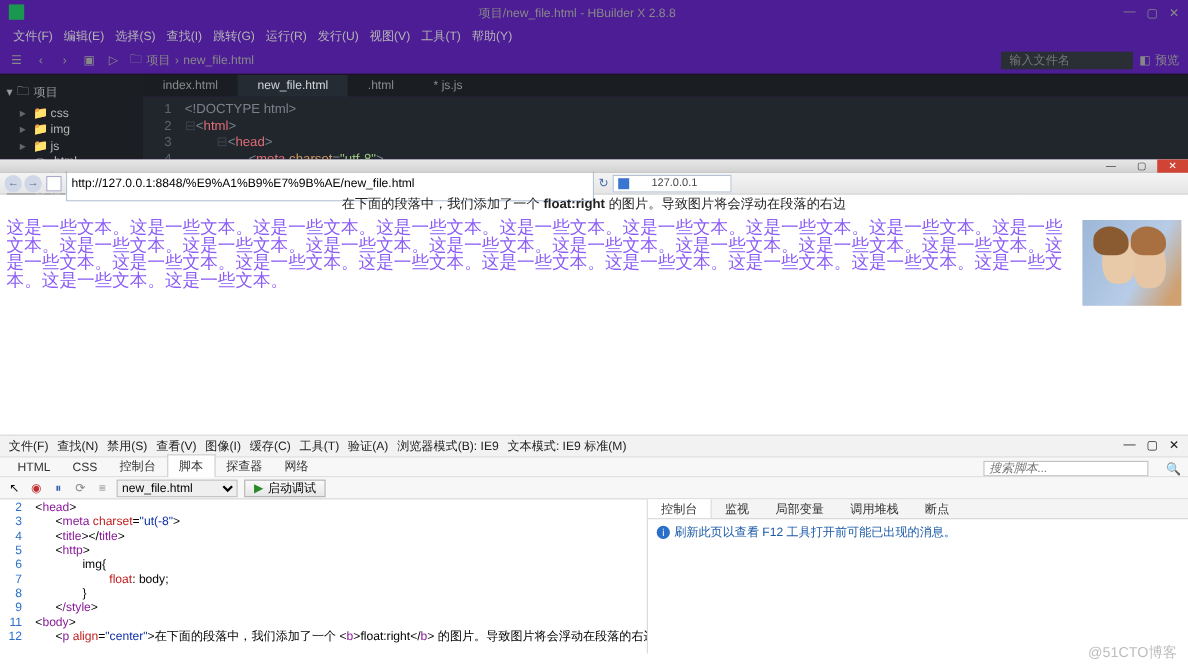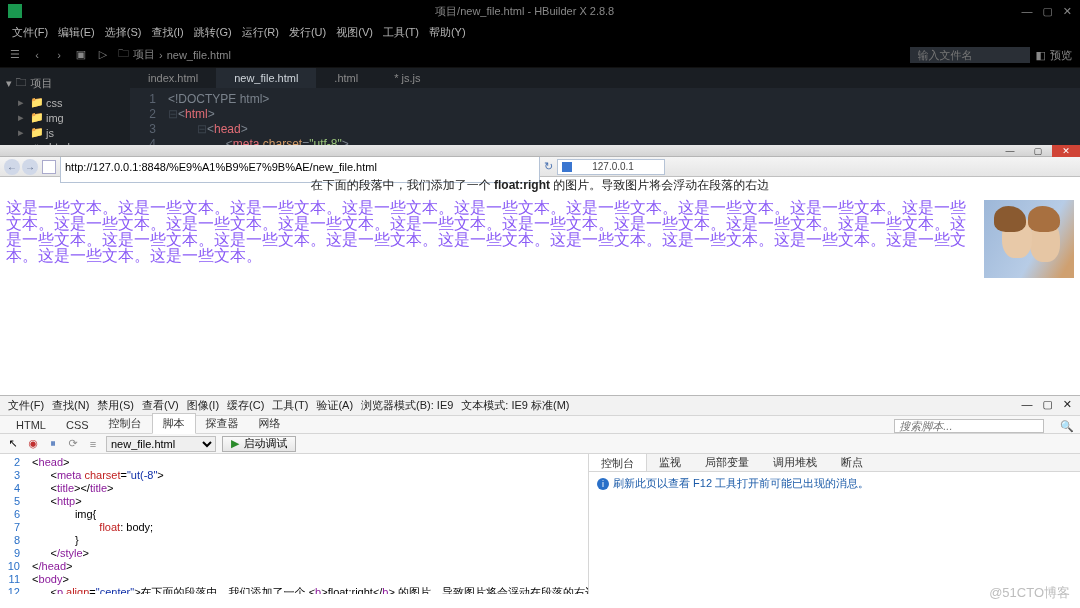--- a/index.html
+++ b/index.html
@@ -1,29 +1,29 @@
 <!DOCTYPE html>
 <html><head>
 <meta charset="utf-8">
 <style>
 *{box-sizing:border-box;margin:0;padding:0;font-family:"Microsoft YaHei",Arial,sans-serif}
 body{background:#fff;font-size:11px;width:1080px;height:608px;overflow:hidden;position:relative}
 
 
-.hb{background:#000000;color:#a8b2be;height:145px;position:relative}
+.hb{background:#4c1d95;color:#a8b2be;height:145px;position:relative}
 .hb-title{display:flex;align-items:center;height:22px;padding:0 8px;font-size:11px;color:#888}
 .hb-title .mid{flex:1;text-align:center}
 .hb-title .ctrl{display:flex;gap:10px}
 .hb-title .ctrl span{cursor:pointer}
 .hb-menu{display:flex;gap:2px;padding:0 8px;font-size:11px;height:20px;align-items:center;color:#b5b5b5}
 .hb-menu span{padding:0 4px;cursor:pointer}
 .hb-tool{display:flex;align-items:center;height:26px;padding:0 8px;gap:8px;border-bottom:1px solid #111}
 .hb-tool .ico{width:14px;height:14px;display:inline-flex;align-items:center;justify-content:center;color:#888;cursor:pointer}
 .hb-tool .crumb{display:flex;align-items:center;gap:4px;font-size:11px;color:#888}
-.hb-tool .search{margin-left:auto;display:flex;align-items:flex-end;gap:6px}
+.hb-tool .search{margin-left:auto;display:flex;align-items:flex-start;gap:6px}
 .hb-tool .search input{background:#2a2f36;border:none;color:#aaa;padding:2px 8px;font-size:11px;width:120px}
 .hb-tool .preview{display:flex;align-items:center;gap:4px;color:#888;cursor:pointer}
 .hb-main{display:flex;height:calc(100% - 68px)}
 .hb-side{width:130px;background:#1b1f24;padding:4px 6px}
 .hb-side .hdr{display:flex;align-items:center;gap:4px;font-size:11px;color:#999;padding:2px 0}
 .hb-node{display:flex;align-items:center;gap:4px;font-size:11px;color:#b5b5b5;padding:1px 0 1px 12px;cursor:pointer}
 .hb-node.sel{background:#2d333b}
 .hb-node .caret{width:8px;color:#666}
 .hb-node .fico{width:12px;text-align:center}
 .hb-editor{flex:1;display:flex;flex-direction:column;overflow:hidden}
@@ -306,24 +306,20 @@
         </div>
       <div class="dt-ln">
           <span class="no">8</span>
           <span class="tx s-txt">                }</span>
         </div>
       <div class="dt-ln">
           <span class="no">9</span>
           <span class="tx">        &lt;<span class="s-tag">/style</span>&gt;</span>
         </div>
       <div class="dt-ln">
-          <span class="no">10</span>
-          <span class="tx">  &lt;<span class="s-tag">/head</span>&gt;</span>
-        </div>
-      <div class="dt-ln">
           <span class="no">11</span>
           <span class="tx">  &lt;<span class="s-tag">body</span>&gt;</span>
         </div>
       <div class="dt-ln">
           <span class="no">12</span>
           <span class="tx"><span>        &lt;</span><span class="s-tag">p</span><span> </span><span class="s-attr">align</span><span>=</span><span class="s-val">"center"</span><span>&gt;</span><span class="s-txt">在下面的段落中，我们添加了一个 &lt;</span><span class="s-tag">b</span><span>&gt;</span><span class="s-txt">float:right</span><span>&lt;/</span><span class="s-tag">b</span><span>&gt;</span><span class="s-txt"> 的图片。导致图片将会浮动在段落的右边 </span></span>
         </div>
 
     </div>
     <div class="dt-right">

